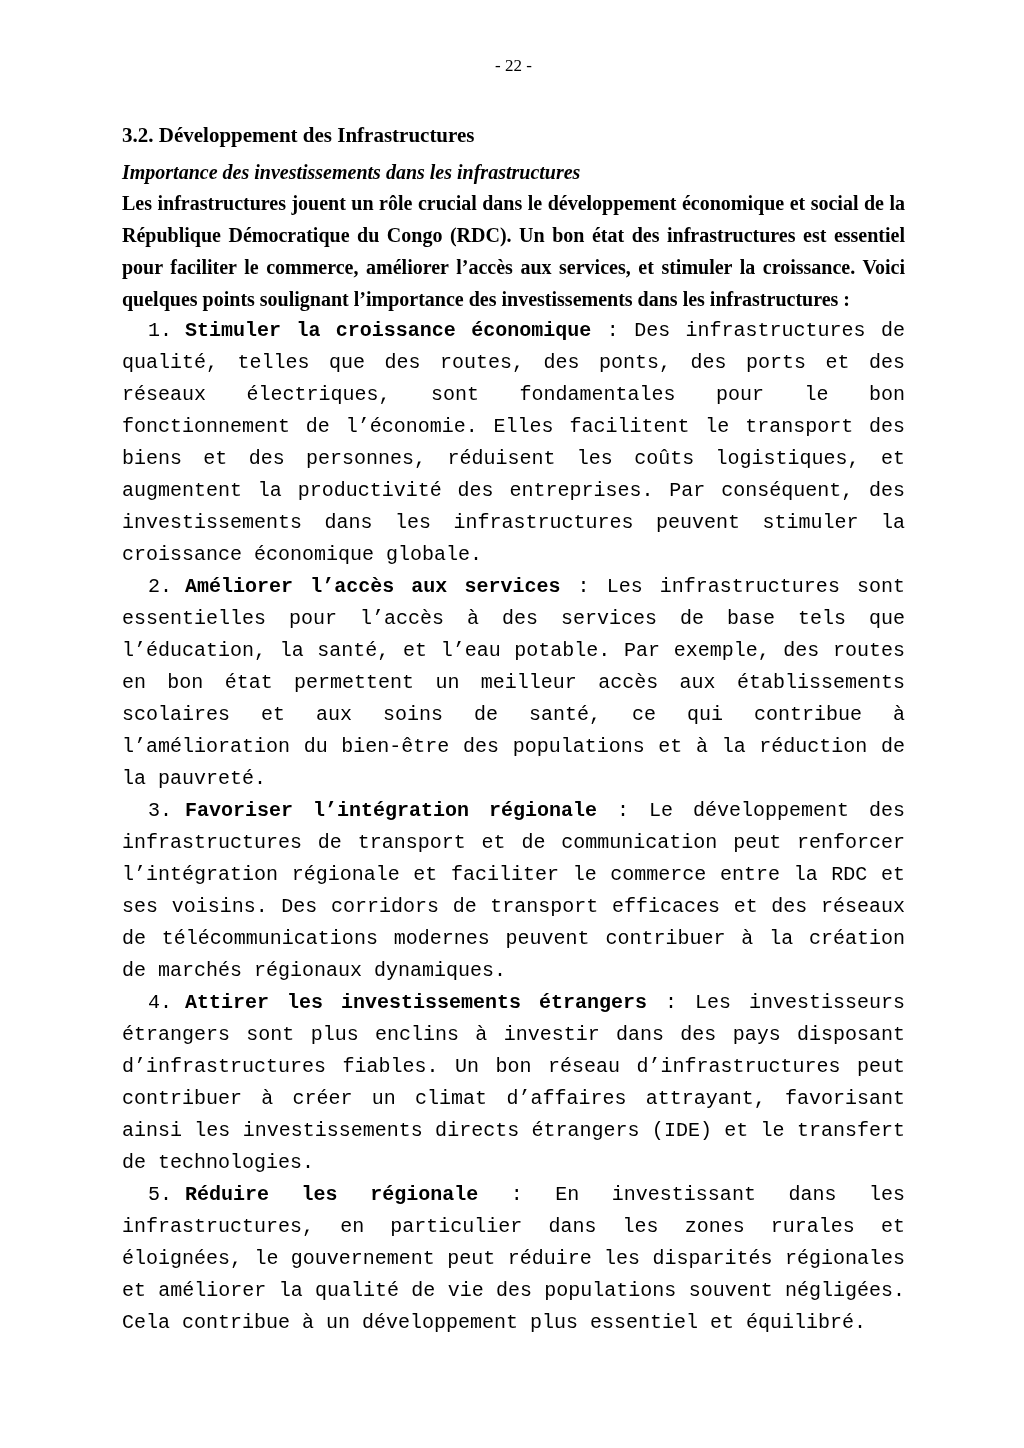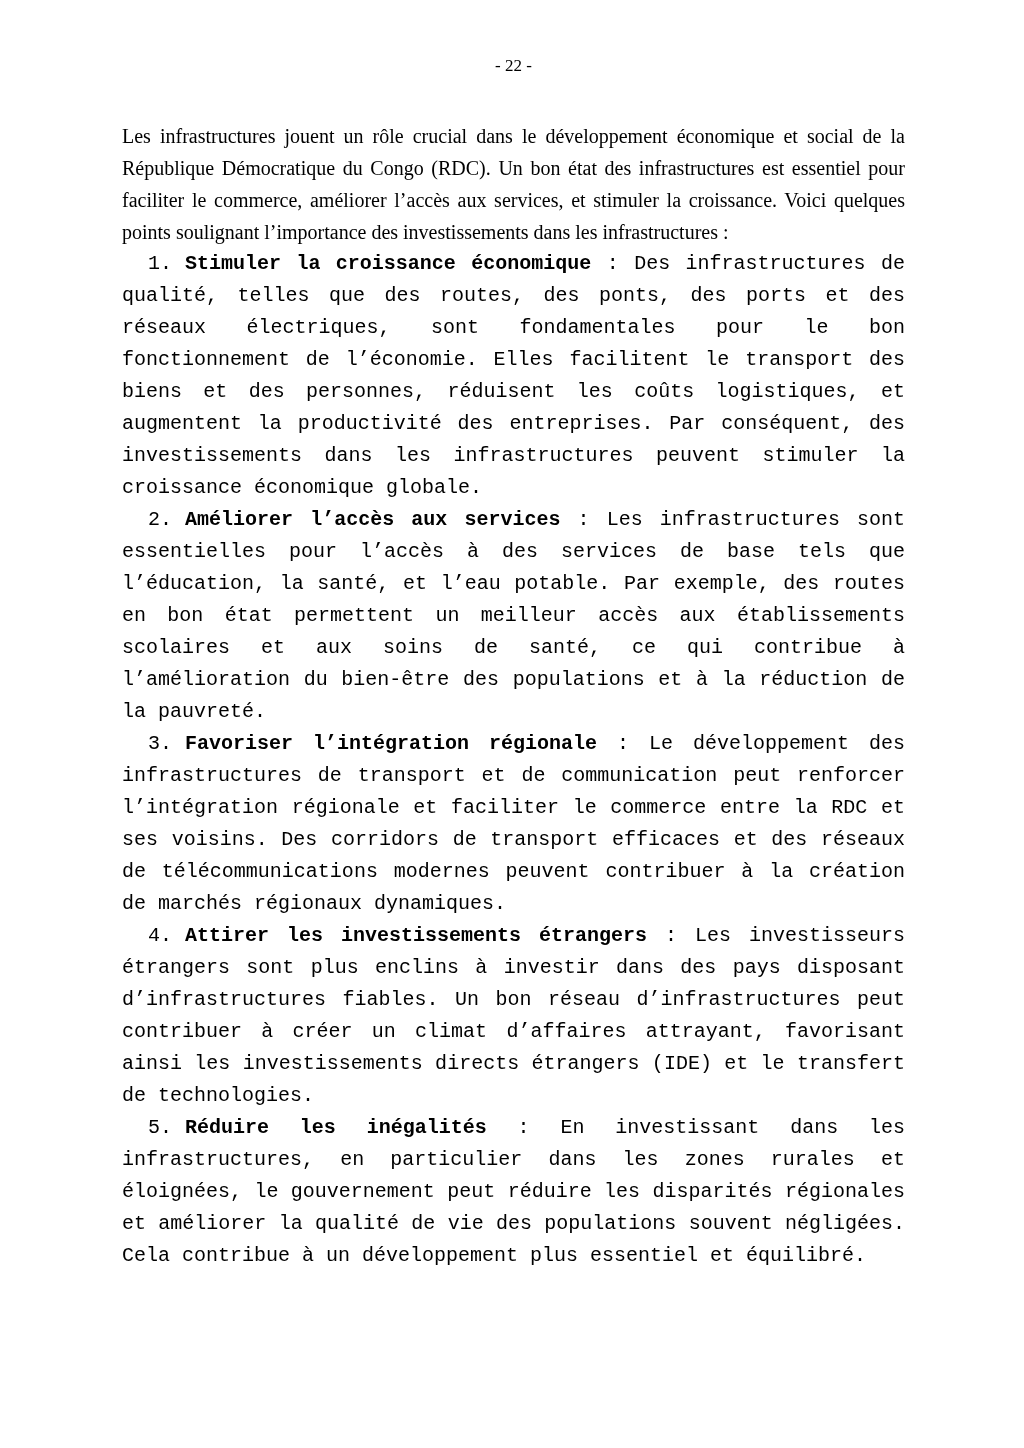--- a/index.html
+++ b/index.html
@@ -32,36 +32,38 @@
     line-height: 30px;
     margin: 0 0 7px 0;
   }
   .subheading {
     font-size: 20px;
     font-weight: bold;
     font-style: italic;
     line-height: 30px;
     margin: 0;
   }
-  .importance-para { margin-top: 45px; margin-bottom: 30px; }
+  .importance-para { margin-top: 45px; margin-bottom: 30px; font-weight: bold; }
   .list-item { text-indent: 26px; font-family: Liberation Mono, monospace; }
   .item-number { margin-right: 13px; }
   .item-label { font-weight: bold; }
   .sub-ppp { margin-top: 44px; }
   .ppp-para { margin-top: 46px; }
 </style>
 </head>
 <body>
 
 <div class="page">
 
   <div class="page-number">- 22 -</div>
 
 
+  <h2 class="section-heading">3.2. Développement des Infrastructures</h2>
 
+  <h3 class="subheading">Importance des investissements dans les infrastructures</h3>
 
   <p class="body importance-para">Les infrastructures jouent un rôle crucial dans le développement économique et social de la République Démocratique du Congo (RDC). Un bon état des infrastructures est essentiel pour faciliter le commerce, améliorer l’accès aux services, et stimuler la croissance. Voici quelques points soulignant l’importance des investissements dans les infrastructures :</p>
 
   <div>
 
     <p class="body list-item">
       <span class="item-number">1.</span><span class="item-label">Stimuler la croissance économique</span><span> : </span><span>Des infrastructures de qualité, telles que des routes, des ponts, des ports et des réseaux électriques, sont fondamentales pour le bon fonctionnement de l’économie. Elles facilitent le transport des biens et des personnes, réduisent les coûts logistiques, et augmentent la productivité des entreprises. Par conséquent, des investissements dans les infrastructures peuvent stimuler la croissance économique globale.</span>
     </p>
 
     <p class="body list-item">
@@ -70,20 +72,20 @@
 
     <p class="body list-item">
       <span class="item-number">3.</span><span class="item-label">Favoriser l’intégration régionale</span><span> : </span><span>Le développement des infrastructures de transport et de communication peut renforcer l’intégration régionale et faciliter le commerce entre la RDC et ses voisins. Des corridors de transport efficaces et des réseaux de télécommunications modernes peuvent contribuer à la création de marchés régionaux dynamiques.</span>
     </p>
 
     <p class="body list-item">
       <span class="item-number">4.</span><span class="item-label">Attirer les investissements étrangers</span><span> : </span><span>Les investisseurs étrangers sont plus enclins à investir dans des pays disposant d’infrastructures fiables. Un bon réseau d’infrastructures peut contribuer à créer un climat d’affaires attrayant, favorisant ainsi les investissements directs étrangers (IDE) et le transfert de technologies.</span>
     </p>
 
     <p class="body list-item">
-      <span class="item-number">5.</span><span class="item-label">Réduire les inégalités</span><span> : </span><span>En investissant dans les infrastructures, en particulier dans les zones rurales et éloignées, le gouvernement peut réduire les disparités régionales et améliorer la qualité de vie des populations souvent négligées. Cela contribue à un développement plus essentiel et équilibré.</span>
+      <span class="item-number">5.</span><span class="item-label">Réduire les régionale</span><span> : </span><span>En investissant dans les infrastructures, en particulier dans les zones rurales et éloignées, le gouvernement peut réduire les disparités régionales et améliorer la qualité de vie des populations souvent négligées. Cela contribue à un développement plus essentiel et équilibré.</span>
     </p>
 
   </div>
 
 
 
 </div>
 
 </body></html>

